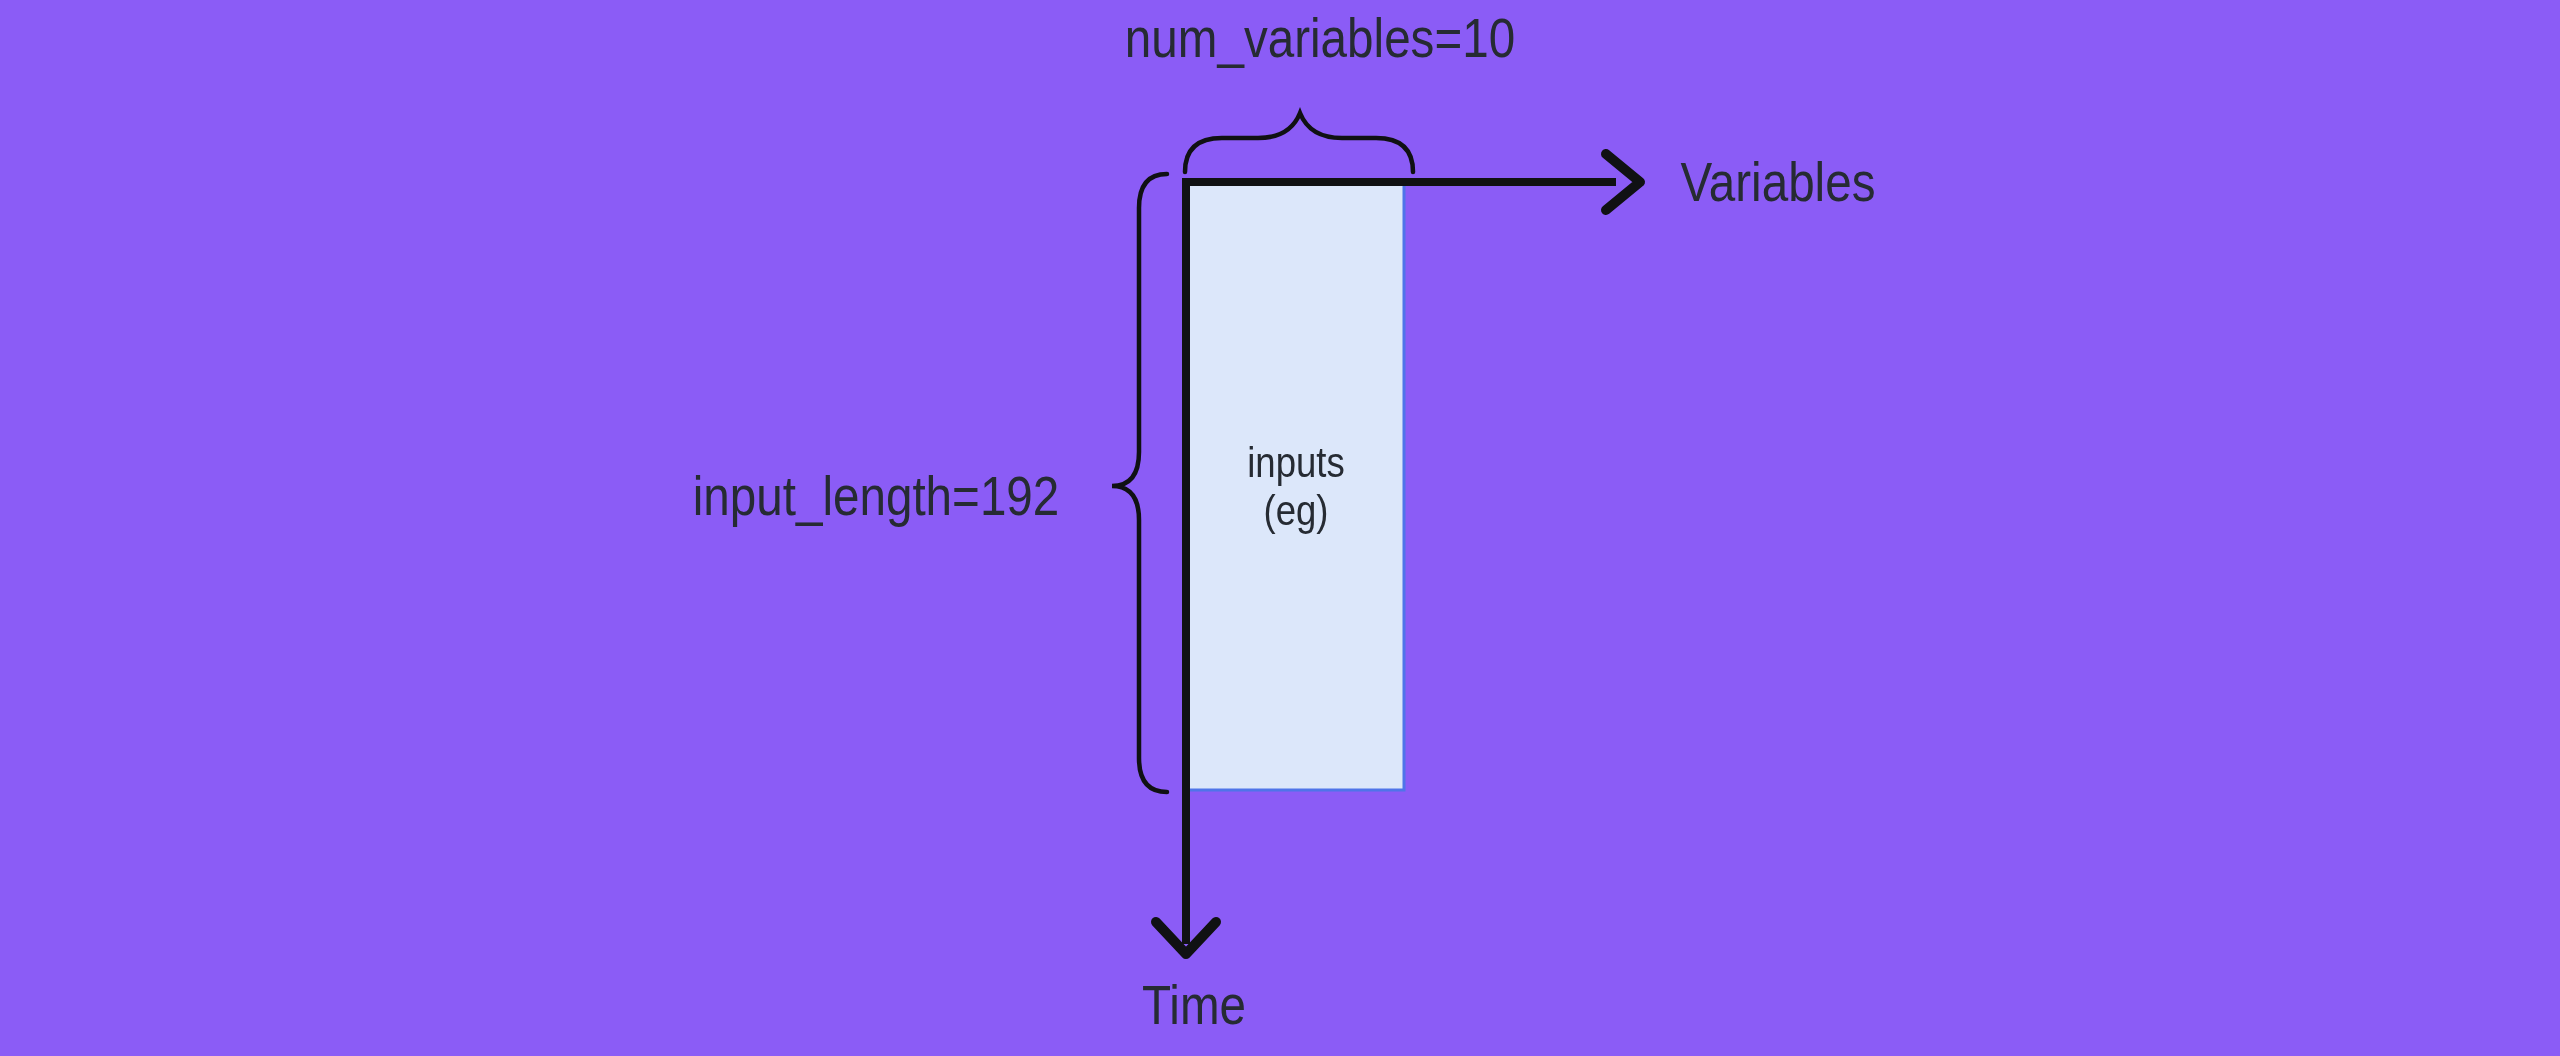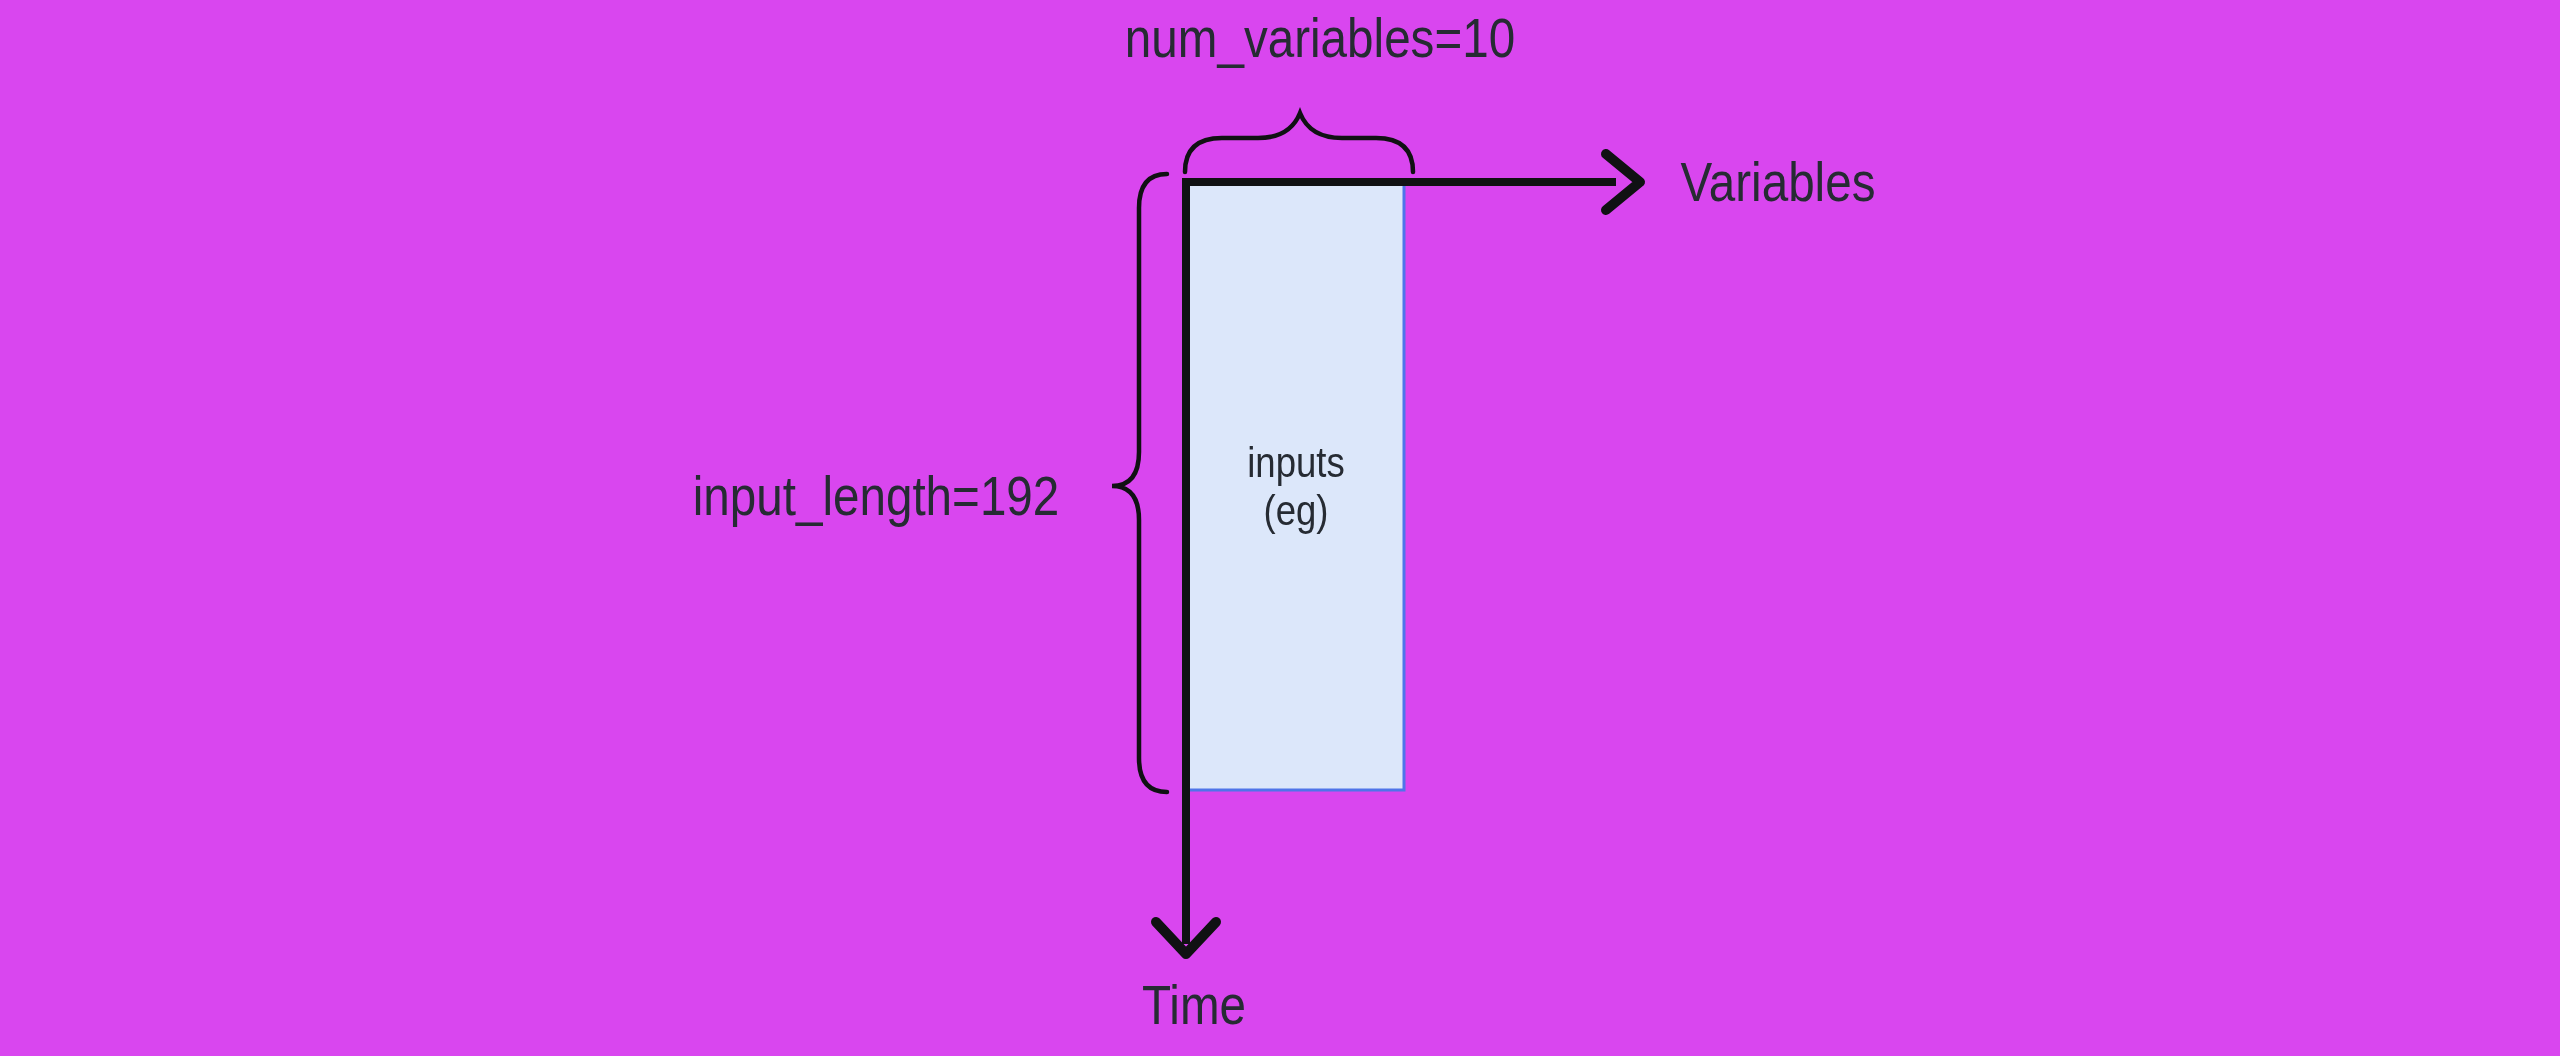--- a/index.html
+++ b/index.html
@@ -4,21 +4,21 @@
 <style>
   html, body {
     margin: 0;
     padding: 0;
     background: #ffffff;
   }
   .canvas {
     position: relative;
     width: 2560px;
     height: 1056px;
-    background: #d946ef;
+    background: #8b5cf6;
     overflow: hidden;
     font-family: "Liberation Sans", sans-serif;
   }
   .shapes {
     position: absolute;
     left: 0;
     top: 0;
     width: 2560px;
     height: 1056px;
   }

